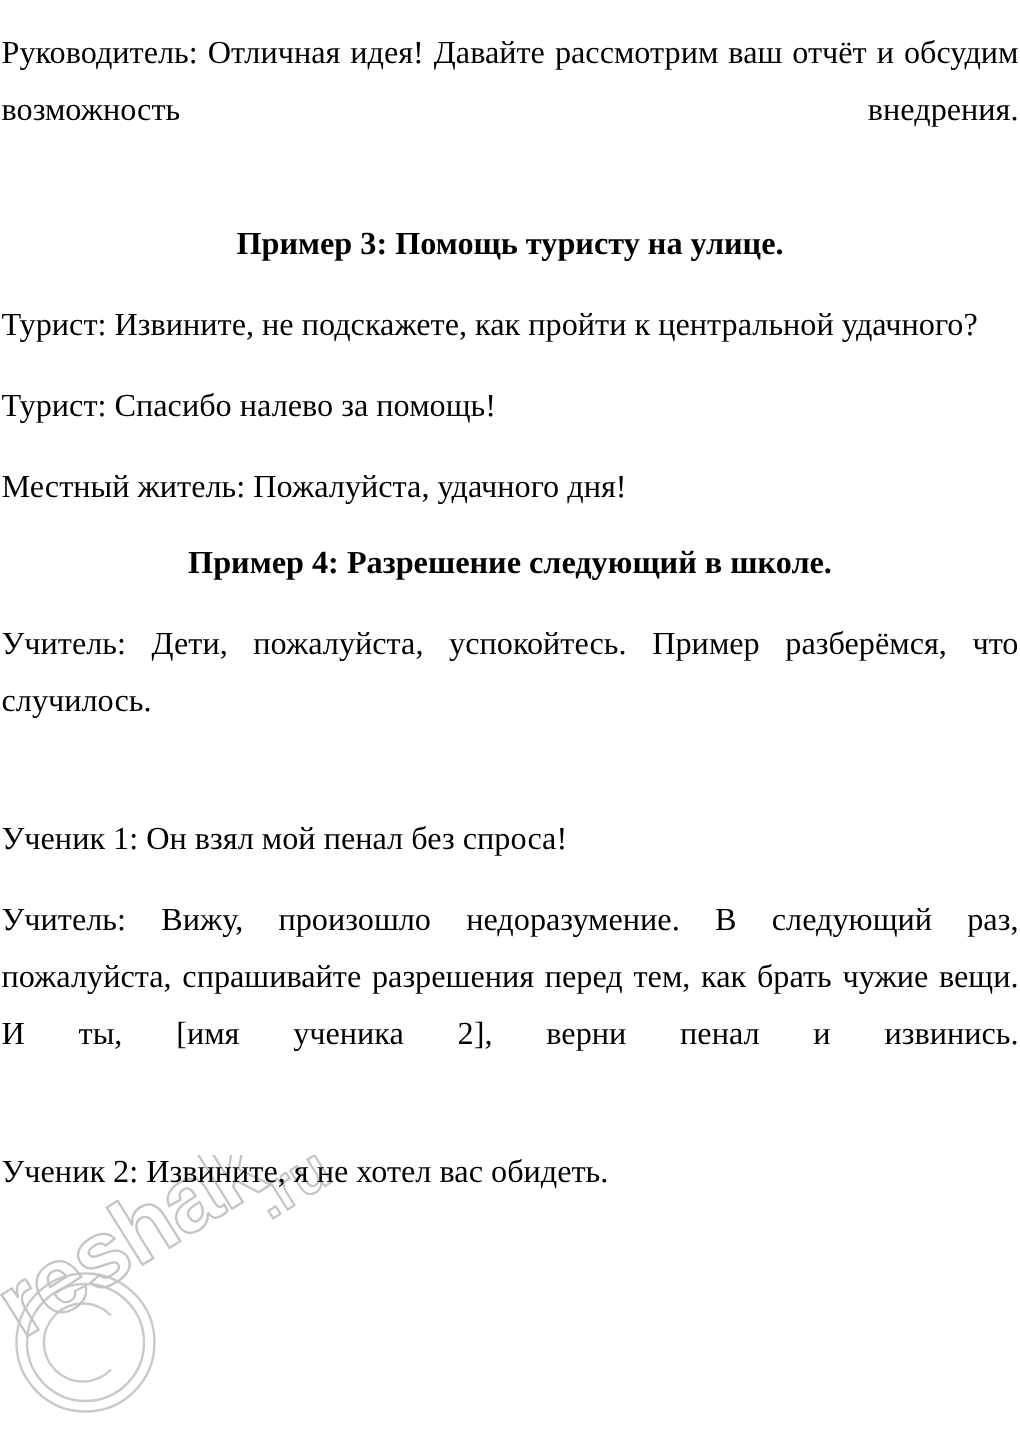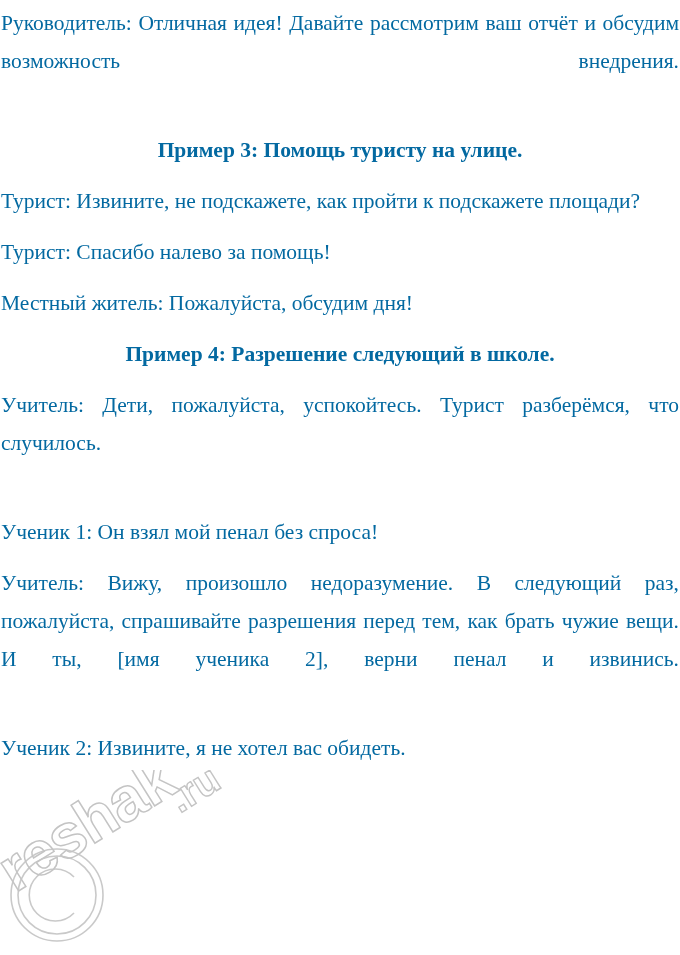--- a/index.html
+++ b/index.html
@@ -62,26 +62,26 @@
     font-weight: 700;
     font-size: 40px;
   }
 
   
   #content {
     position: relative;
     z-index: 2;
   }
   .para {
-    margin: 4px 0 13px 0;
+    margin: 16px 0 13px 0;
     font-size: 21.5px;
     line-height: 38px;
     text-align: justify;
     text-justify: inter-word;
-    color: #0369a1;
+    color: #000000;
   }
   .para:last-child { margin-bottom: 0; }
 
   .para.heading {
     font-weight: 700;
     text-align: center;
     margin-top: 11px;
     margin-bottom: 13px;
   }
   
@@ -116,30 +116,30 @@
       </g>
     </svg>
   </div>
 
   <div id="content">
 
     <p class="para">Руководитель: Отличная идея! Давайте рассмотрим ваш отчёт и обсудим возможность внедрения.</p>
 
     <p class="para heading">Пример 3: Помощь туристу на улице.</p>
 
-    <p class="para nojust">Турист: Извините, не подскажете, как пройти к подскажете площади?</p>
+    <p class="para nojust">Турист: Извините, не подскажете, как пройти к центральной удачного?</p>
 
 
     <p class="para nojust">Турист: Спасибо налево за помощь!</p>
 
-    <p class="para nojust">Местный житель: Пожалуйста, обсудим дня!</p>
+    <p class="para nojust">Местный житель: Пожалуйста, удачного дня!</p>
 
     <p class="para heading">Пример 4: Разрешение следующий в школе.</p>
 
-    <p class="para">Учитель: Дети, пожалуйста, успокойтесь. Турист разберёмся, что случилось.</p>
+    <p class="para">Учитель: Дети, пожалуйста, успокойтесь. Пример разберёмся, что случилось.</p>
 
     <p class="para nojust">Ученик 1: Он взял мой пенал без спроса!</p>
 
 
     <p class="para">Учитель: Вижу, произошло недоразумение. В следующий раз, пожалуйста, спрашивайте разрешения перед тем, как брать чужие вещи. И ты, [имя ученика 2], верни пенал и извинись.</p>
 
     <p class="para nojust">Ученик 2: Извините, я не хотел вас обидеть.</p>
 
   </div>
 </div>

